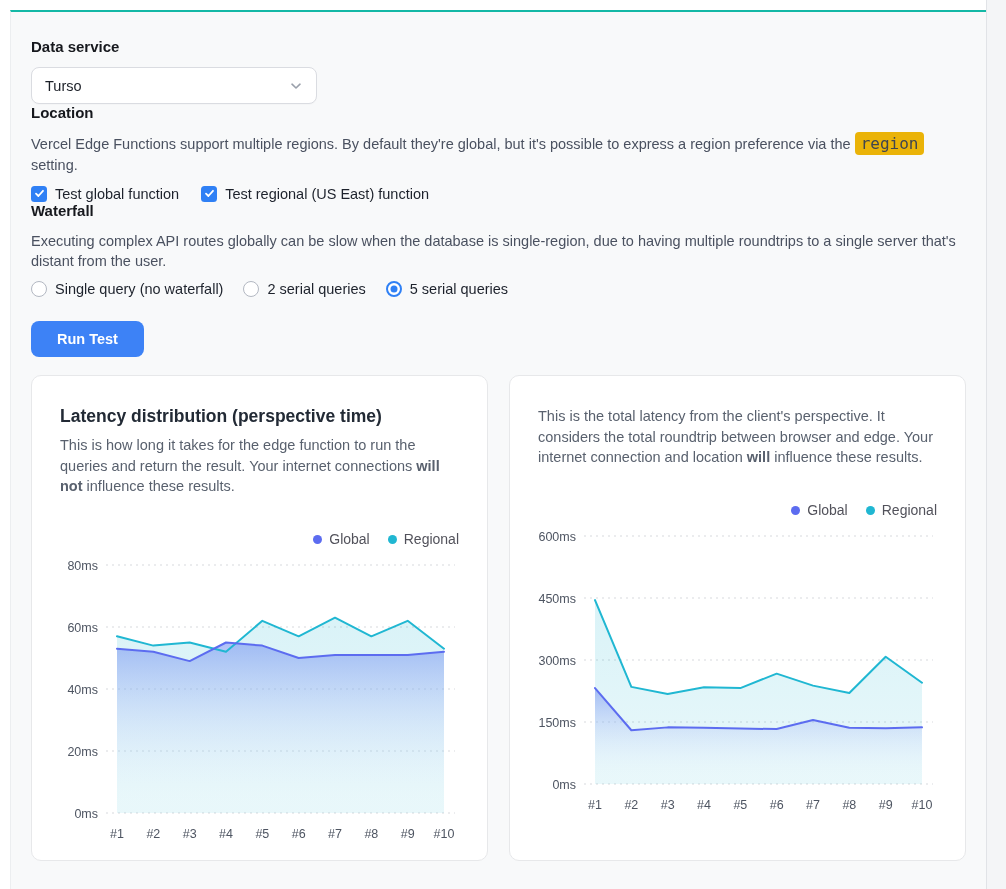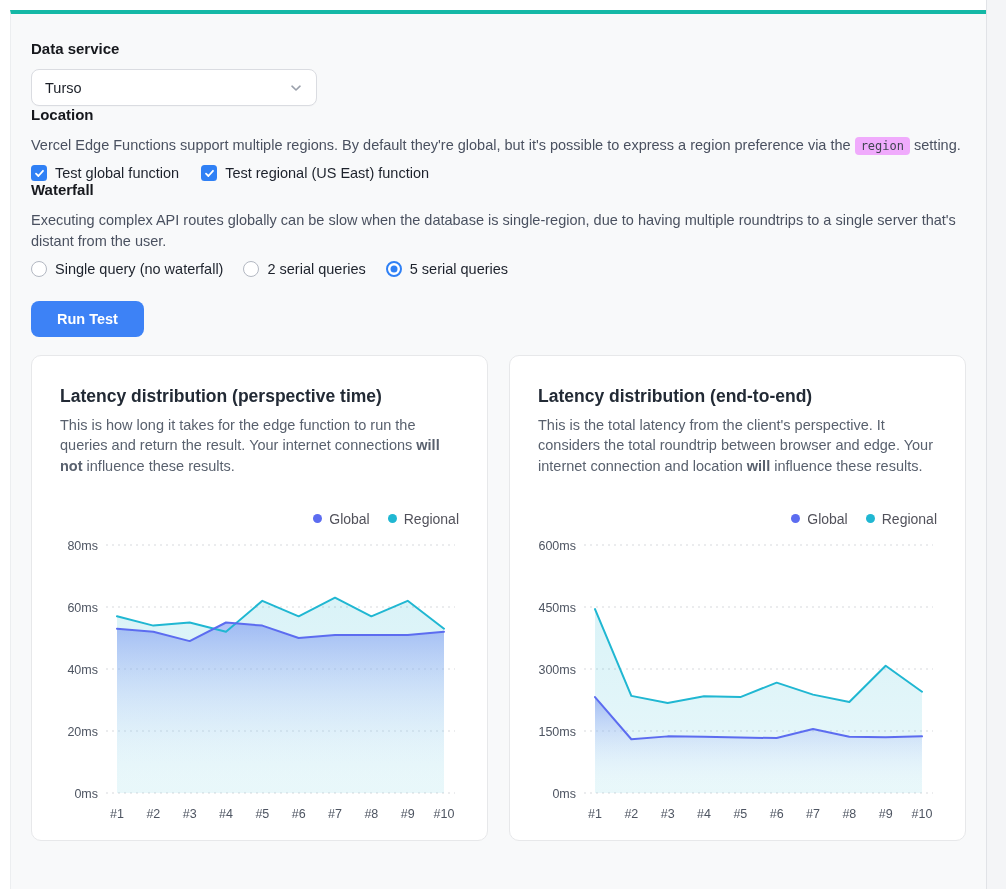--- a/index.html
+++ b/index.html
@@ -10,41 +10,41 @@
     font-family:"Liberation Sans", sans-serif;
     -webkit-font-smoothing:antialiased;
   }
   .scroll-track {
     position:absolute; top:0; right:0; width:20px; height:889px;
     background:#f4f5f7; border-left:1px solid #e1e3e7;
   }
   .page {
     position:absolute; left:10px; top:10px; right:20px; bottom:0;
     background:#f8f9fa;
-    border-top:4px solid #14b8a6; border-left:1px solid #eceef0;
+    border-top:2px solid #14b8a6; border-left:1px solid #eceef0;
     padding:26px 20px 0 20px;
   }
   h3.sec {
     margin:0 0 12px 0; font-size:15px; font-weight:700; color:#16181d;
   }
   .select {
     width:286px; height:37px; background:#fff; border:1px solid #dadce1;
     border-radius:8px; display:flex; align-items:center; justify-content:space-between;
     padding:0 13px; font-size:14.5px; color:#1b1f27; cursor:pointer;
     box-shadow:0 1px 1px rgba(0,0,0,0.02);
   }
   .select .chev { display:flex; align-items:center; }
   .sec-gap { margin-top:28px; }
   p.desc {
     margin:7px 0 10px 0; font-size:14.5px; color:#4a5160; line-height:1.4;
     max-width:960px;
   }
   code.chip {
-    font-family:"DejaVu Sans Mono", monospace; font-size:12px;
-    background:#f0abfc; color:#3f4550; padding:2px 6px; border-radius:4px;
+    font-family:"DejaVu Sans Mono", monospace; font-size:16px;
+    background:#eab308; color:#3f4550; padding:2px 6px; border-radius:4px;
   }
   .check-row { display:flex; align-items:center; gap:22px; margin-top:2px; }
   label.check { display:flex; align-items:center; gap:8px; font-size:14.5px; color:#1d222c; cursor:pointer; }
   .box {
     width:16px; height:16px; border-radius:3.5px; background:#2f80f5;
     display:inline-flex; align-items:center; justify-content:center; flex:0 0 auto;
   }
   .radio-row { display:flex; align-items:center; gap:20px; margin-top:6px; }
   label.radio-item { display:flex; align-items:center; gap:8px; font-size:14.5px; color:#1d222c; cursor:pointer; }
   .radio {
@@ -177,21 +177,20 @@
           <text x="347.6666666666667" y="287" text-anchor="middle" font-size="12.5" fill="#4e5562" font-family="&quot;Liberation Sans&quot;, sans-serif">#9</text>
           <text x="384" y="287" text-anchor="middle" font-size="12.5" fill="#4e5562" font-family="&quot;Liberation Sans&quot;, sans-serif">#10</text>
           <path d="M 57,85.29999999999998 L 57,85.29999999999998 L 93.33333333333334,94.6 L 129.66666666666669,91.5 L 166,100.79999999999998 L 202.33333333333334,69.79999999999998 L 238.66666666666666,85.29999999999998 L 275,66.70000000000002 L 311.33333333333337,85.29999999999998 L 347.6666666666667,69.79999999999998 L 384,97.70000000000002 L 384,262 L 57,262 Z" fill="url(#grad-0-1)" stroke="none"></path>
           <path d="M 57,97.70000000000002 L 57,97.70000000000002 L 93.33333333333334,100.79999999999998 L 129.66666666666669,110.1 L 166,91.5 L 202.33333333333334,94.6 L 238.66666666666666,107 L 275,103.9 L 311.33333333333337,103.9 L 347.6666666666667,103.9 L 384,100.79999999999998 L 384,262 L 57,262 Z" fill="url(#grad-0-0)" stroke="none"></path>
           <polyline points="57,85.29999999999998 93.33333333333334,94.6 129.66666666666669,91.5 166,100.79999999999998 202.33333333333334,69.79999999999998 238.66666666666666,85.29999999999998 275,66.70000000000002 311.33333333333337,85.29999999999998 347.6666666666667,69.79999999999998 384,97.70000000000002" fill="none" stroke="#20b7d2" stroke-width="2" stroke-linejoin="round" stroke-linecap="round"></polyline>
           <polyline points="57,97.70000000000002 93.33333333333334,100.79999999999998 129.66666666666669,110.1 166,91.5 202.33333333333334,94.6 238.66666666666666,107 275,103.9 311.33333333333337,103.9 347.6666666666667,103.9 384,100.79999999999998" fill="none" stroke="#5c6cf0" stroke-width="2" stroke-linejoin="round" stroke-linecap="round"></polyline>
         </svg>
     </section>
 
     <section class="card">
-      <h2>Latency distribution (end-to-end)</h2>
       <p class="cdesc"><span>This is the total latency from the client's perspective. It considers the total roundtrip between browser and edge. Your internet connection and location </span><b>will</b><span> influence these results.</span></p>
       <div class="legend">
         <span class="item">
             <span class="dot" style="background: rgb(92, 108, 240);"></span>
             <span>Global</span>
           </span>
         <span class="item">
             <span class="dot" style="background: rgb(32, 183, 210);"></span>
             <span>Regional</span>
           </span>

